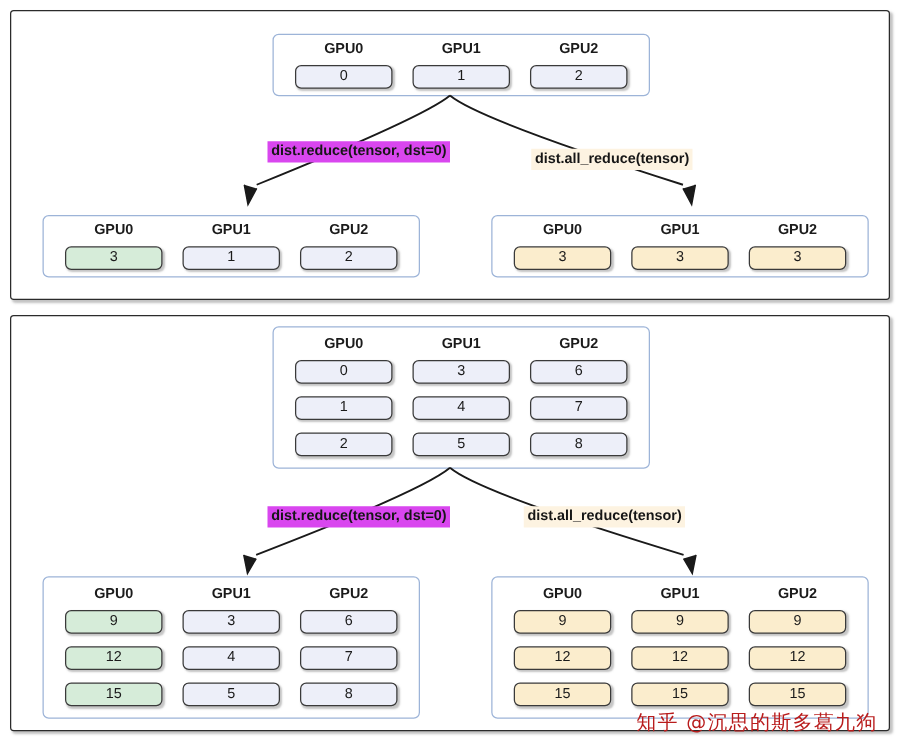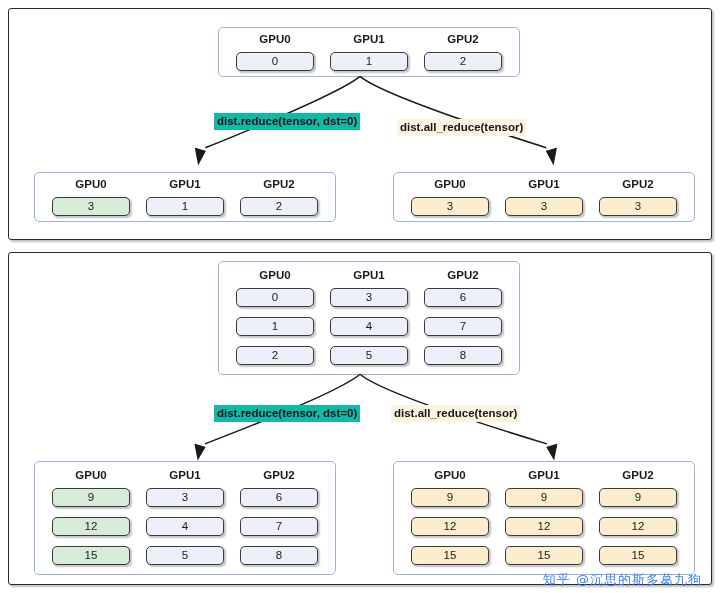--- a/index.html
+++ b/index.html
@@ -76,39 +76,39 @@
   .op-label {
     position: absolute;
     font-size: 11.5px;
     font-weight: bold;
     color: #161616;
     padding: 2px 3px 3px 3px;
     white-space: nowrap;
     line-height: 1.05;
     z-index: 4;
   }
-  .op-label.green { background: #14b8a6; }
-  .op-label.cream { background: #fdf3e1; }
+  .op-label.green { background: #d946ef; }
+  .op-label.cream { background: #fdf3e1; margin-left: 28px; }
 
   
   .arrows {
     position: absolute;
     left: 0; top: 0;
     width: 100%; height: 100%;
     pointer-events: none;
     z-index: 2;
   }
 
   
   #watermark {
     position: absolute;
     right: 18px;
     bottom: 4px;
-    font-size: 13px;
-    color: #3b82f6;
+    font-size: 16px;
+    color: #b91c1c;
     letter-spacing: 1px;
     white-space: nowrap;
     z-index: 6;
     font-family: "DejaVu Sans", sans-serif;
   }
 </style>
 </head>
 <body>
 
 <div class="panel" id="panel-1">

